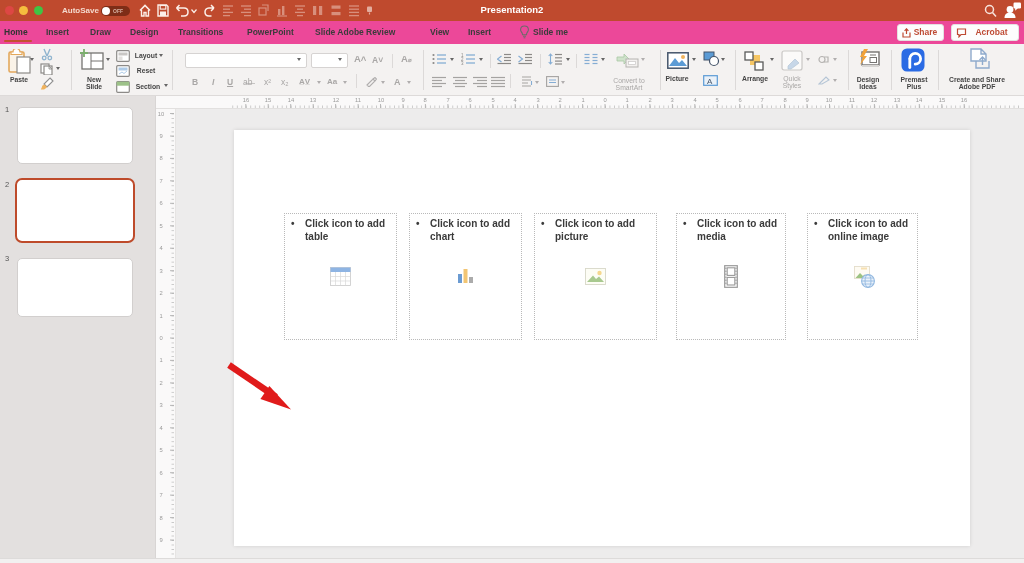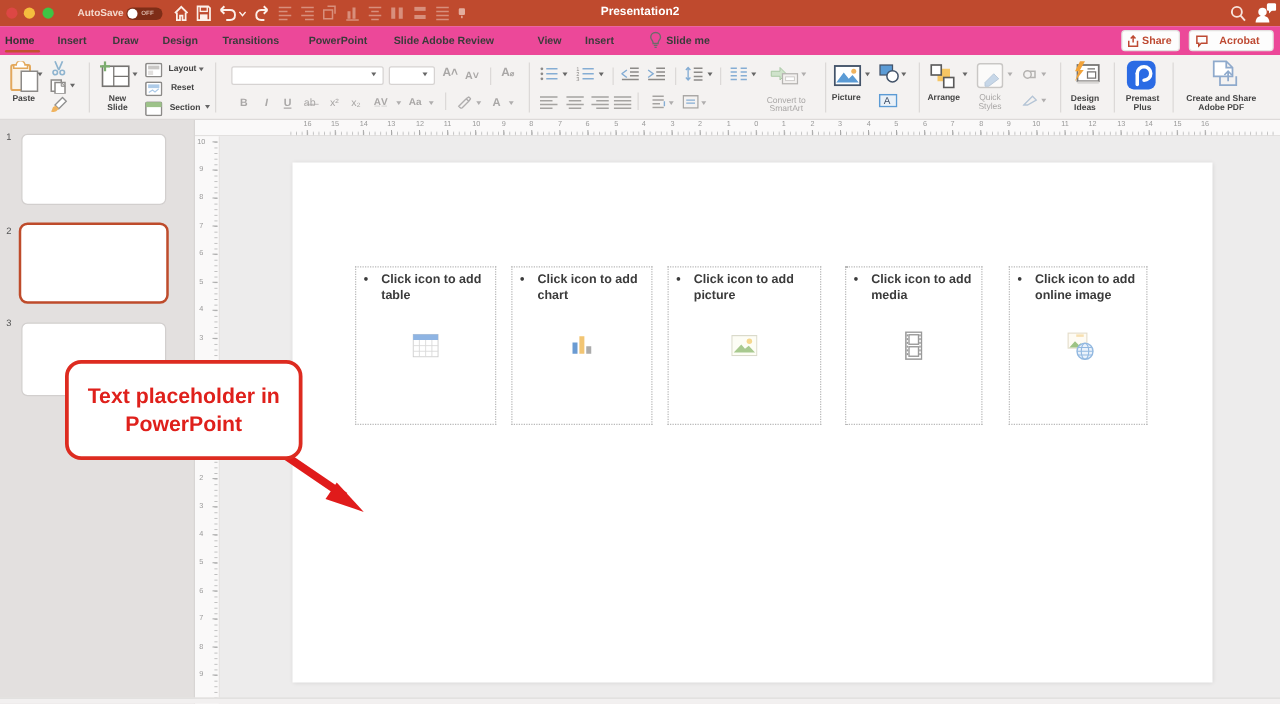--- a/index.html
+++ b/index.html
@@ -613,21 +613,18 @@
 <circle cx="16" cy="17" r="6.4" fill="#EAF2FB" stroke="#92B8E0" stroke-width="1.1"></circle>
 <ellipse cx="16" cy="17" rx="3" ry="6.4" fill="none" stroke="#92B8E0" stroke-width="0.9"></ellipse>
 <line x1="9.6" y1="17" x2="22.4" y2="17" stroke="#92B8E0" stroke-width="0.9"></line>
 <line x1="10.5" y1="14" x2="21.5" y2="14" stroke="#92B8E0" stroke-width="0.8"></line>
 <line x1="10.5" y1="20" x2="21.5" y2="20" stroke="#92B8E0" stroke-width="0.8"></line>
 </svg>
 </div>
 
   </div>
 
-  <div id="callout" class="abs">
-    <div id="callout-text" class="abs">Text placeholder in<br>PowerPoint</div>
-  </div>
   <svg class="abs" style="left:222px; top:359px; z-index:29;" width="76" height="56" viewBox="0 0 76 56">
     <path d="M7 6 L54 38" stroke="#E01B1B" stroke-width="6.5"></path>
     <path d="M47.4 26.9 L69 50.5 L38.4 40.1 Z" fill="#E01B1B"></path>
   </svg>
 
 </div>
 
 </body></html>

